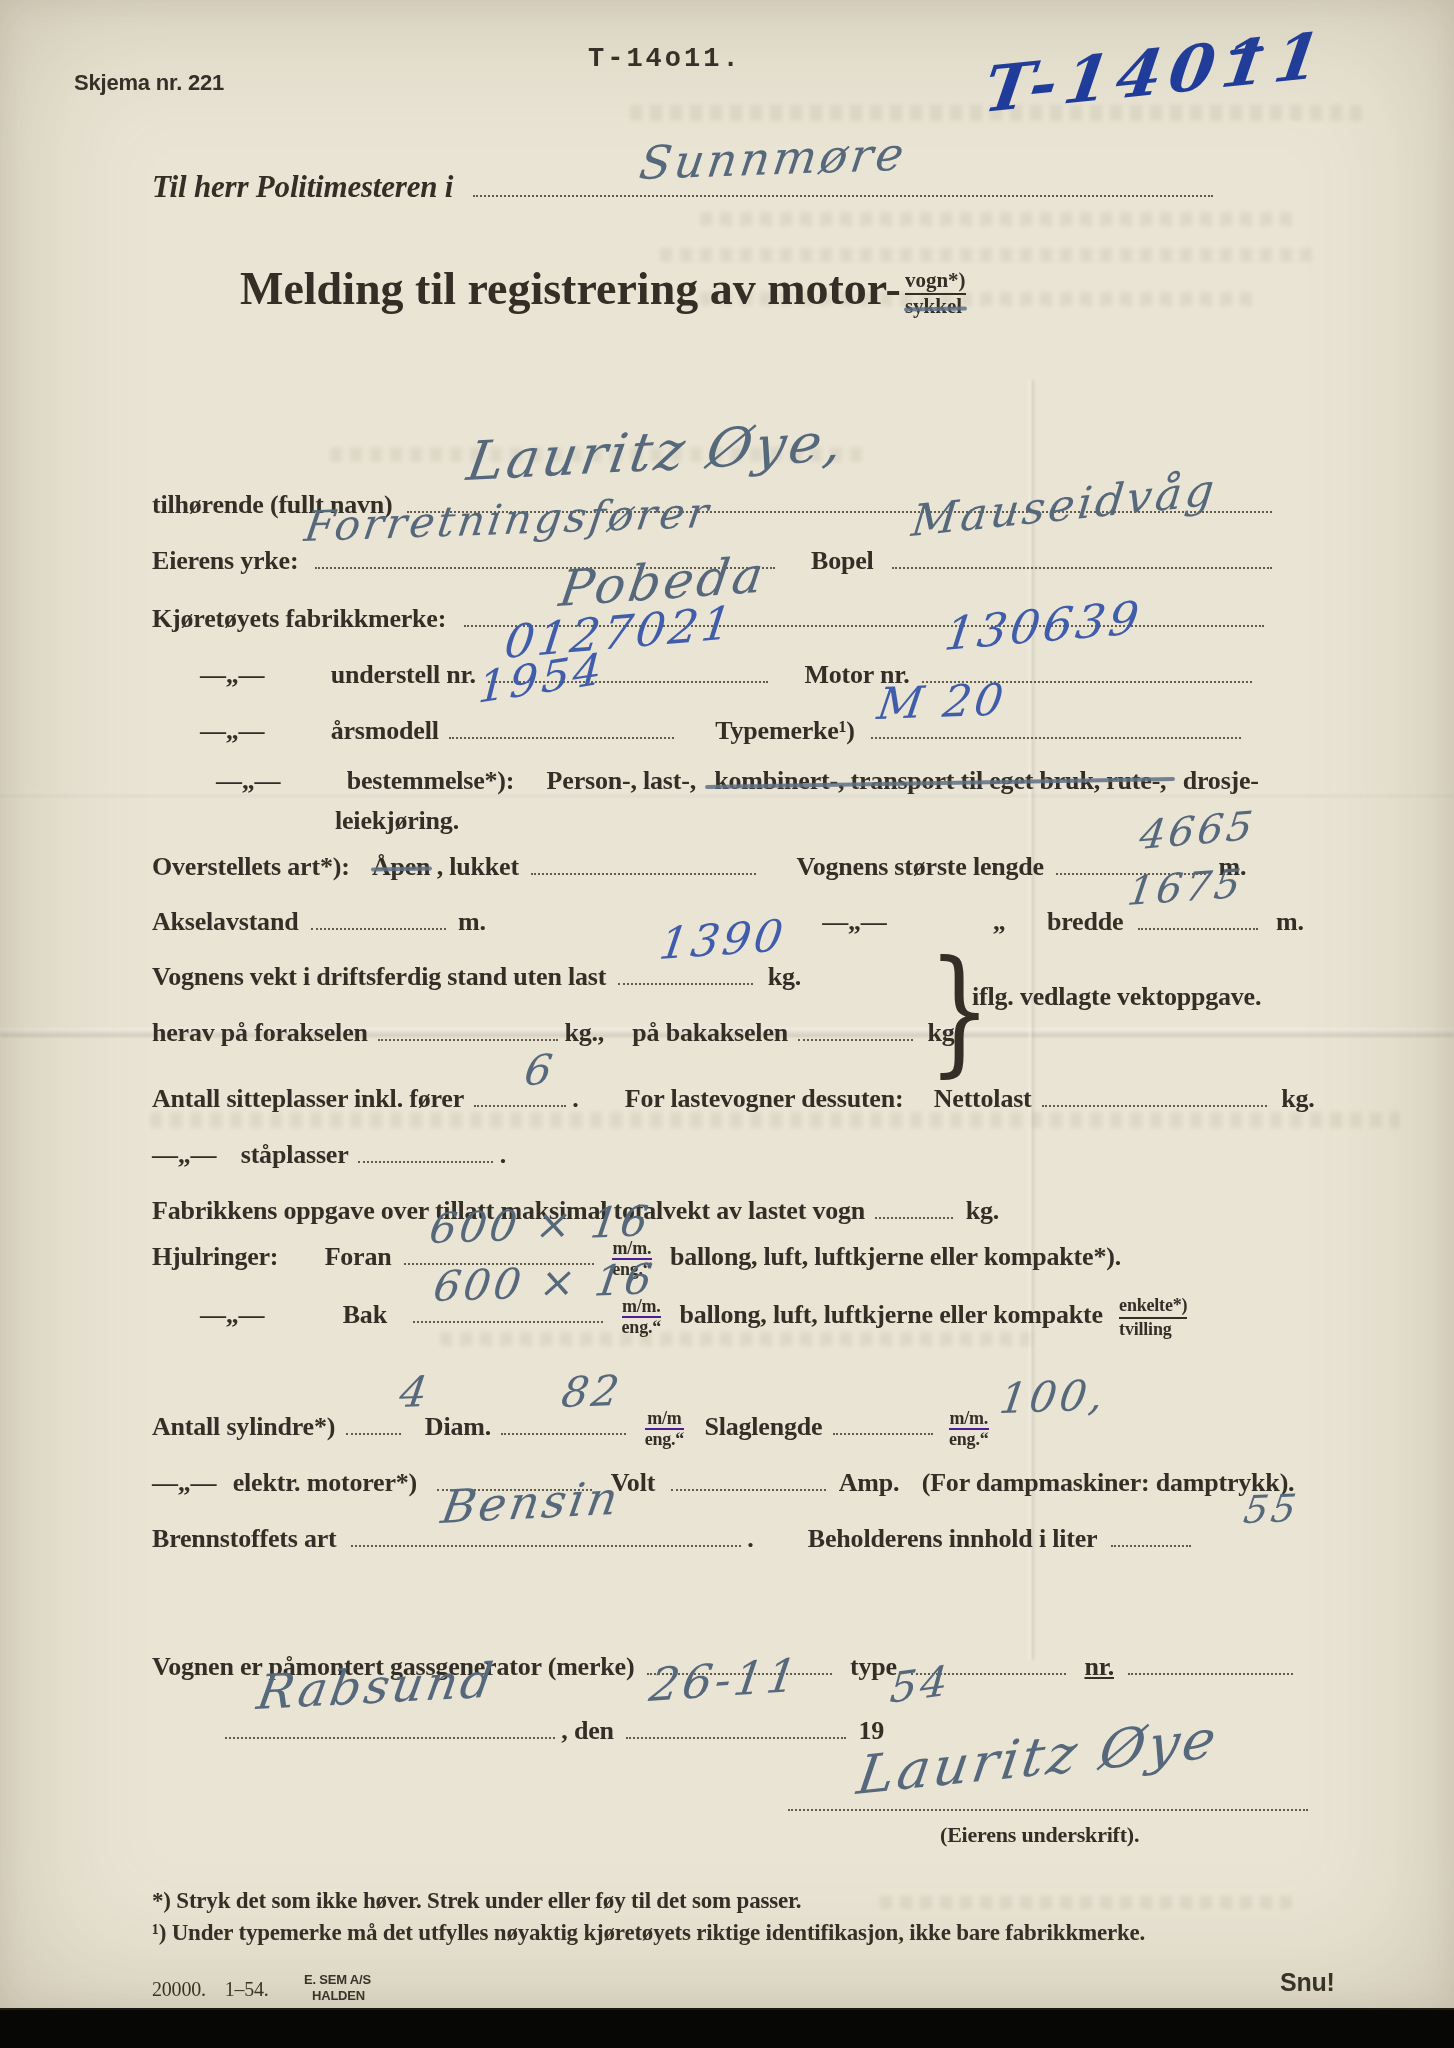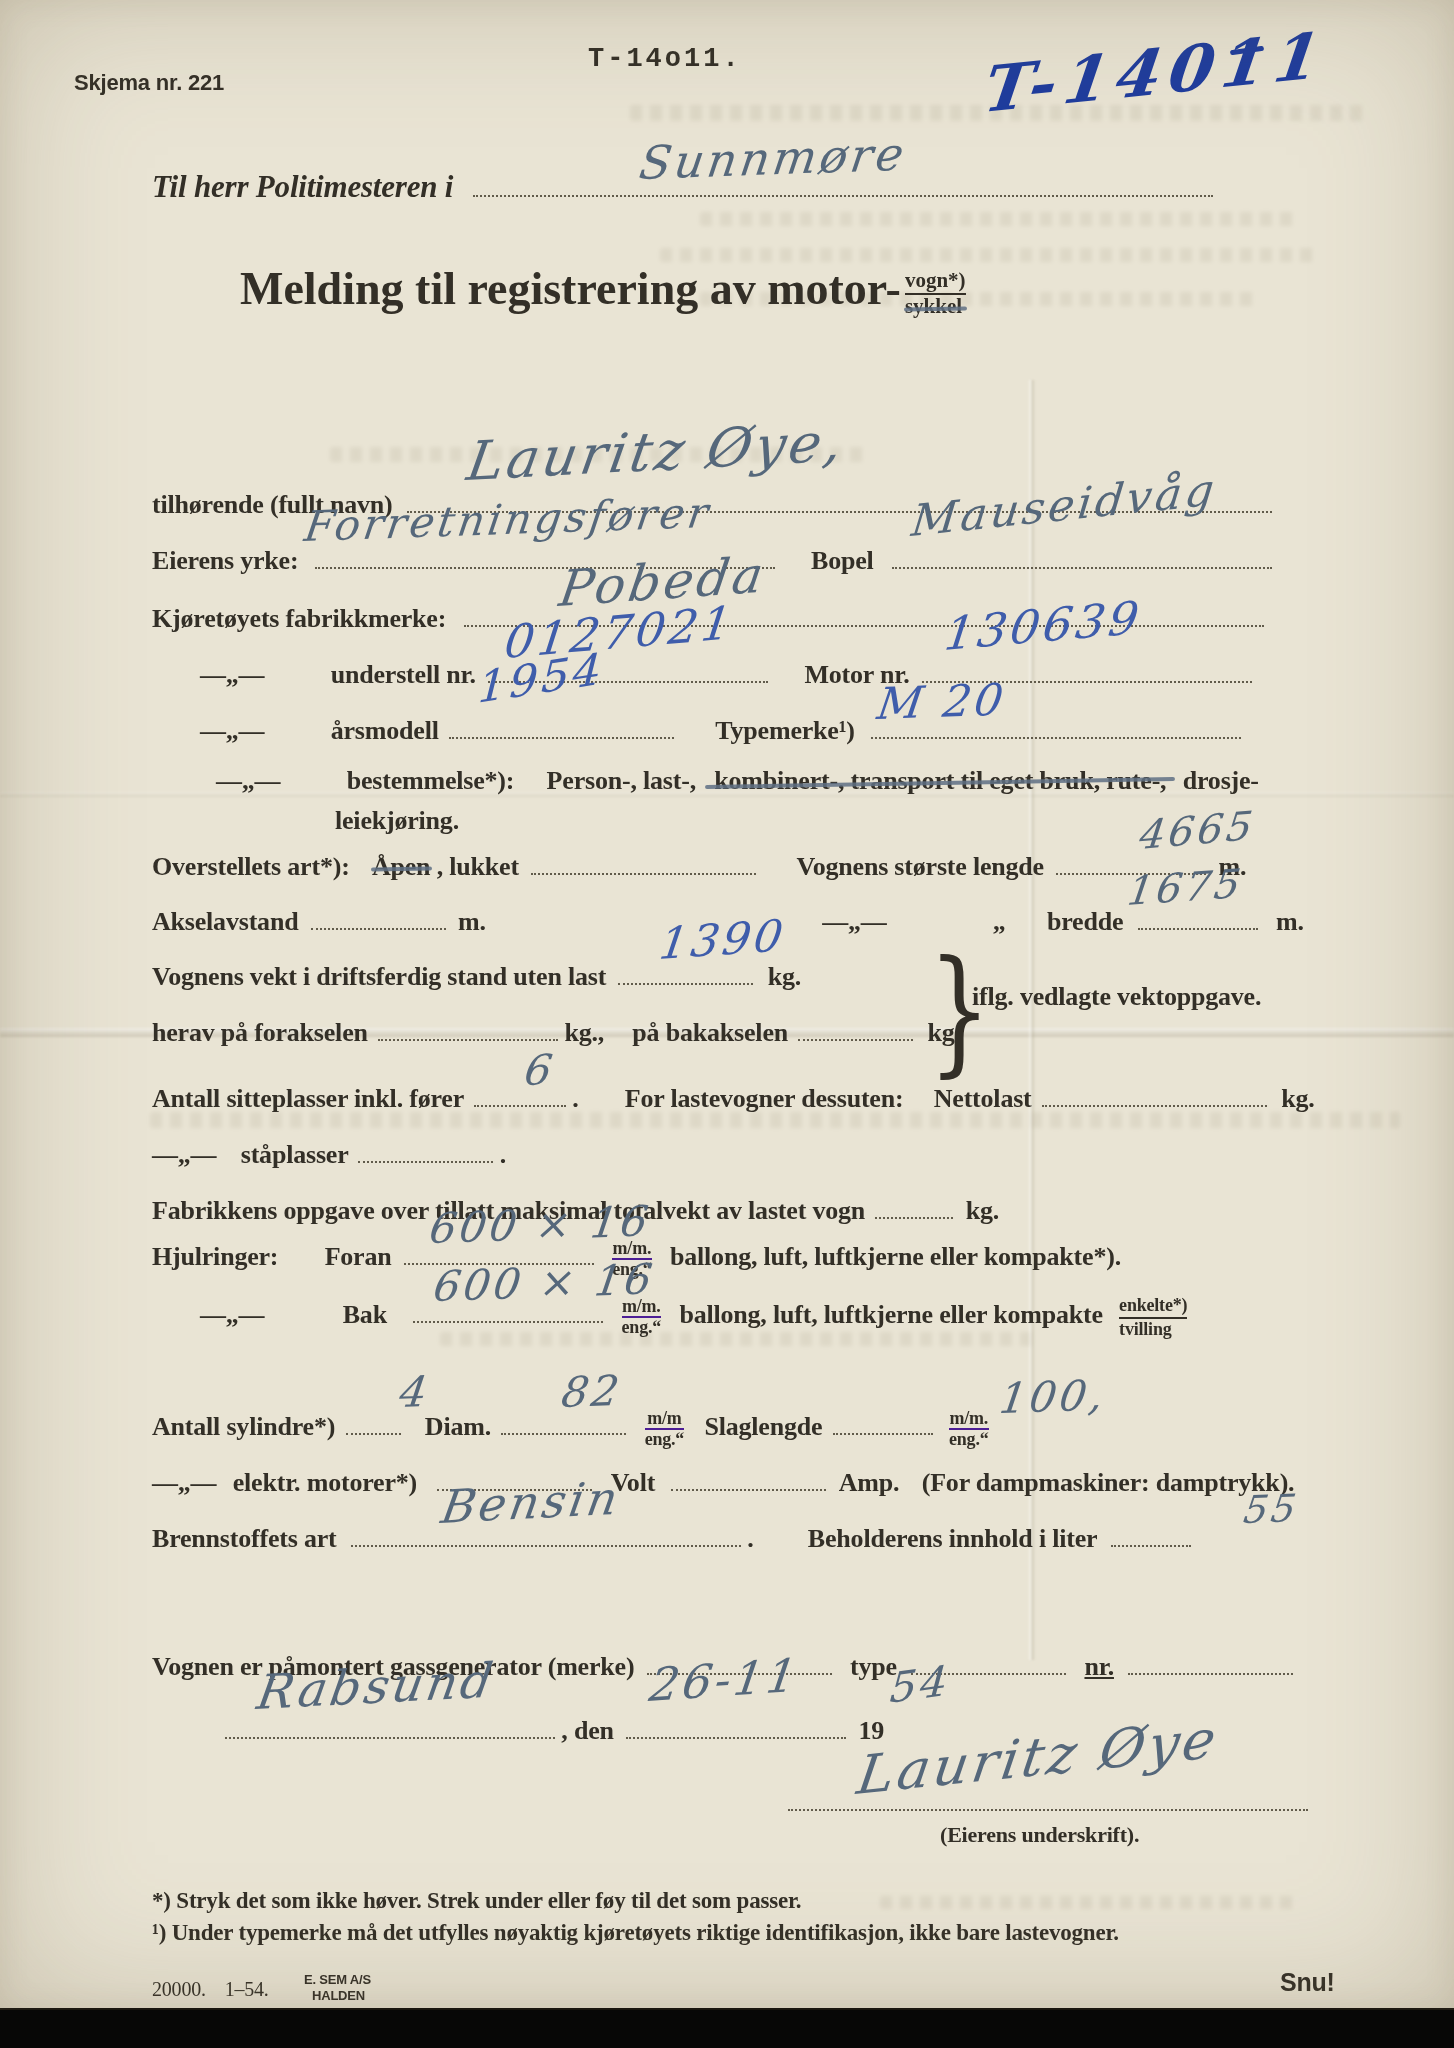--- a/index.html
+++ b/index.html
@@ -283,21 +283,21 @@
     <div class="hw ink-steel" style="left:650px;top:1658px;font-size:46px;transform:skewX(-12deg) rotate(-4deg);">26-11</div>
     <div class="hw ink-steel" style="left:890px;top:1664px;font-size:42px;transform:skewX(-12deg) rotate(-8deg);">54</div>
 
     <div class="row" style="left:788px;top:1784px;">
       <span class="l" style="width:520px;"></span>
     </div>
     <div class="hw ink-steel" style="left:858px;top:1744px;font-size:54px;transform:skewX(-14deg) rotate(-6deg);">Lauritz Øye</div>
     <div class="row" style="left:940px;top:1822px;font-size:22px;">(Eierens underskrift).</div>
 
     <div class="row" style="left:152px;top:1888px;font-size:23px;">*)  Stryk det som ikke høver.  Strek under eller føy til det som passer.</div>
-    <div class="row" style="left:152px;top:1920px;font-size:23px;">¹)  Under typemerke må det utfylles nøyaktig kjøretøyets riktige identifikasjon, ikke bare lastevogner.</div>
+    <div class="row" style="left:152px;top:1920px;font-size:23px;">¹)  Under typemerke må det utfylles nøyaktig kjøretøyets riktige identifikasjon, ikke bare fabrikkmerke.</div>
 
     <div class="row" style="left:152px;top:1978px;font-size:20px;font-weight:normal;">
       <span>20000.</span>
       <span style="margin-left:14px;">1–54.</span>
     </div>
     <div class="row sans" style="left:304px;top:1972px;font-size:13px;line-height:1.2;font-weight:bold;">
       <span style="display:block;">E. SEM A/S</span>
       <span style="display:block;margin-left:8px;">HALDEN</span>
     </div>
     <div class="row sans" style="left:1280px;top:1968px;font-size:25px;">Snu!</div>

